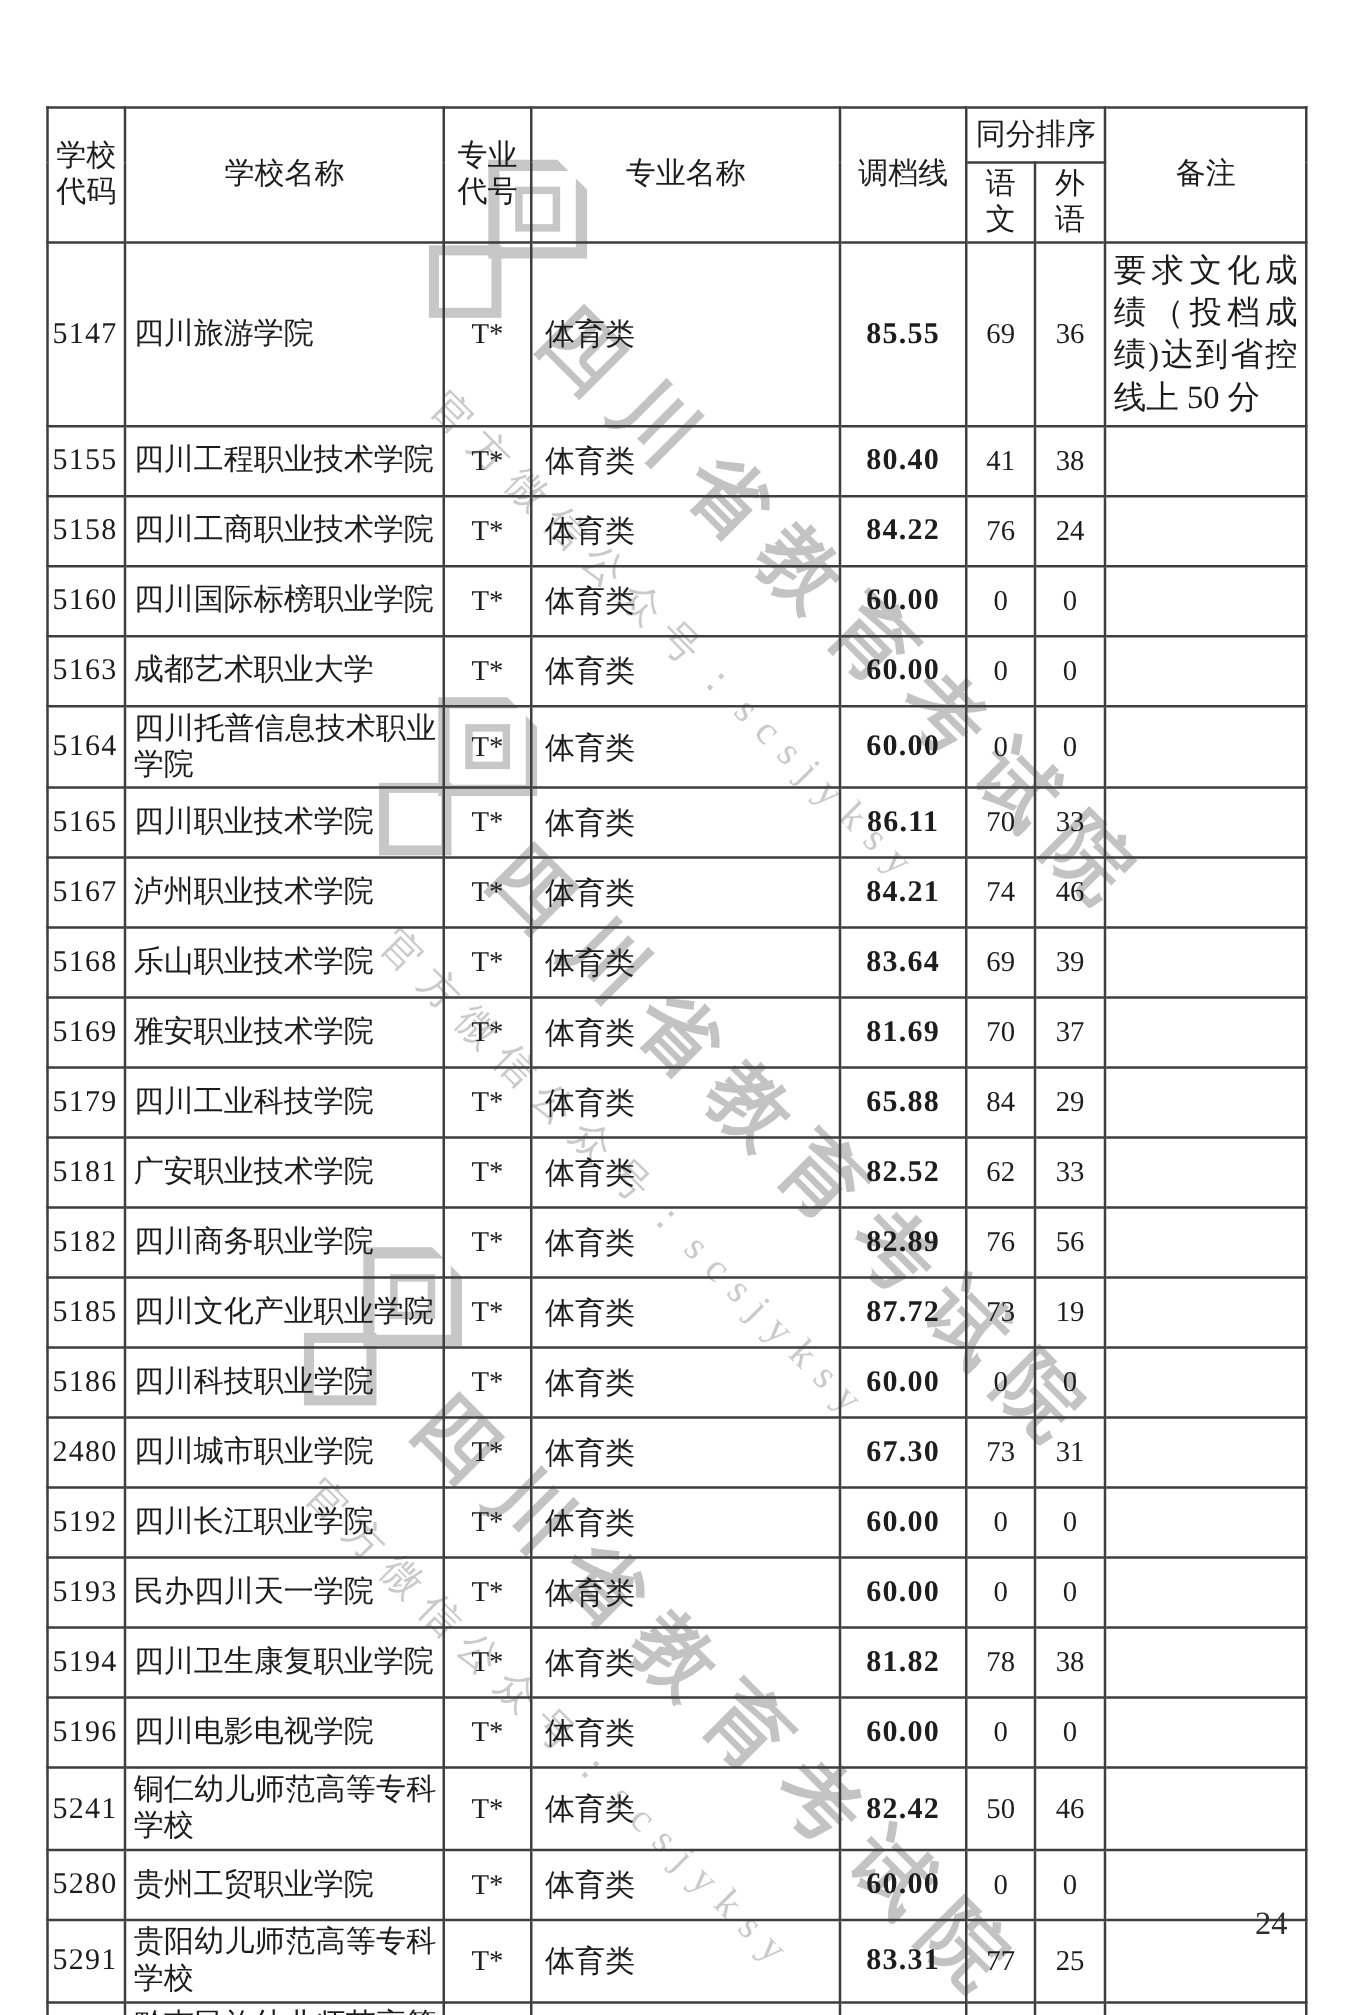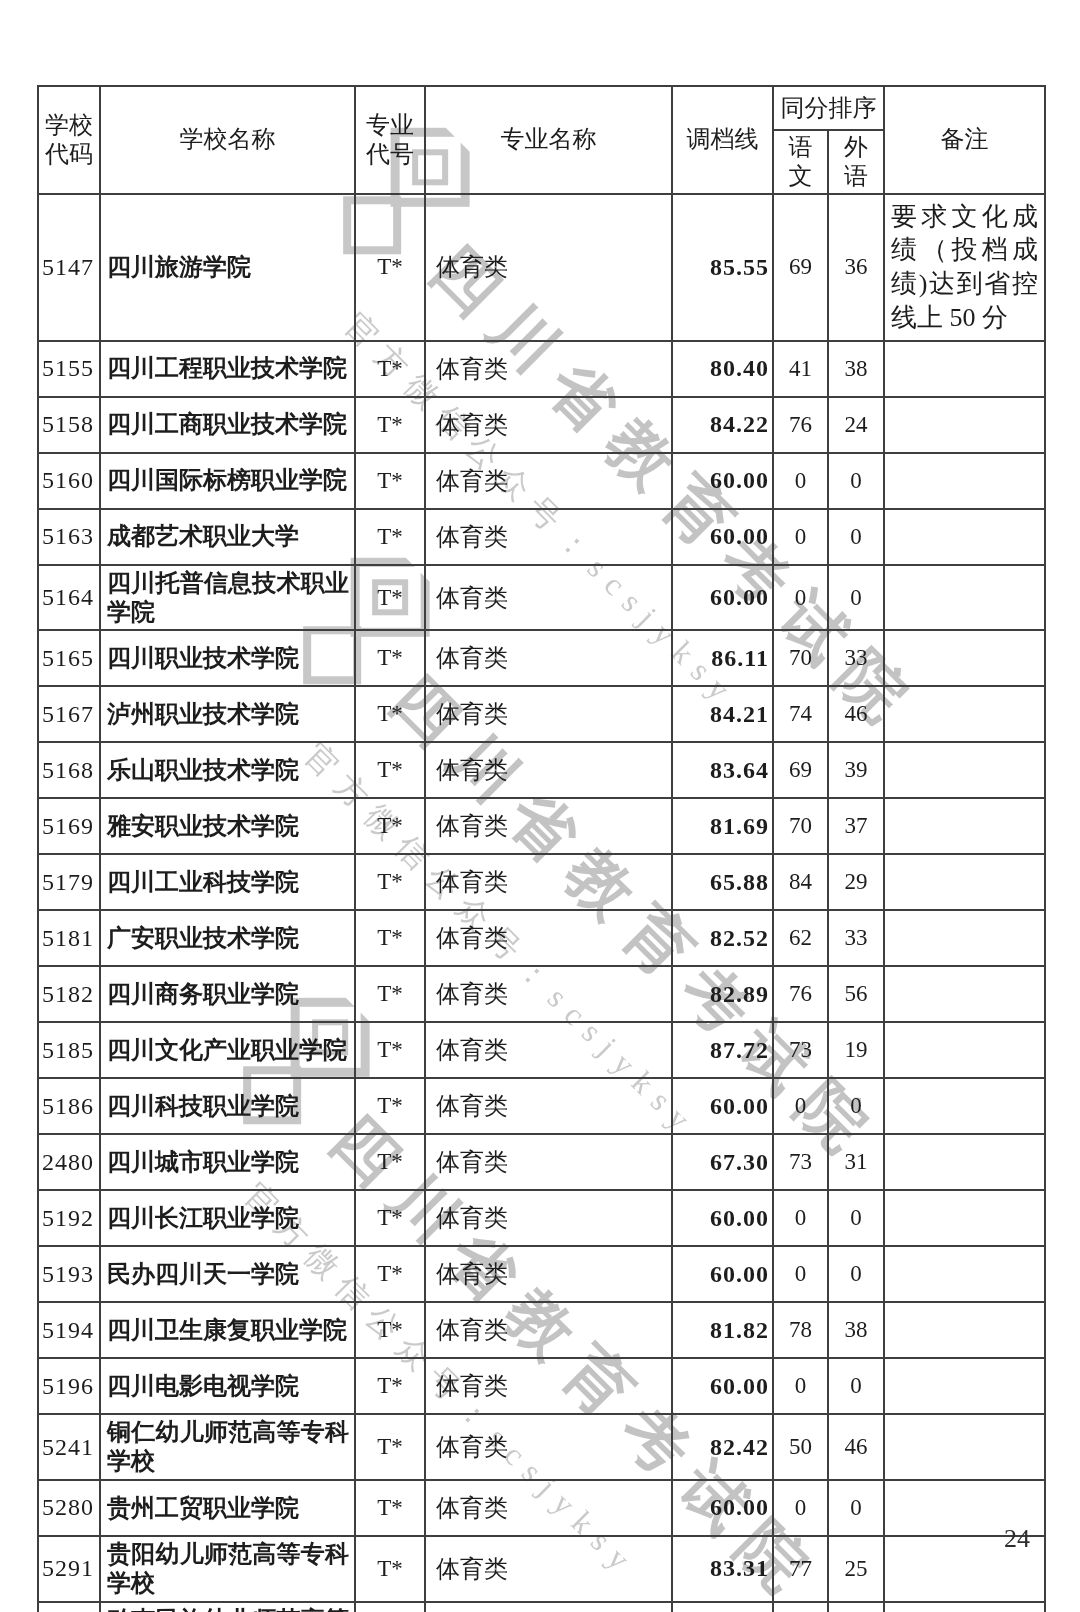--- a/index.html
+++ b/index.html
@@ -34,24 +34,24 @@
   }
   table.score-table { border-top-width:3px; border-bottom-width:3px; }
   .score-table th {
     font-weight:normal; font-size:24px; text-align:center;
     line-height:1.2; padding:2px 4px; height:38px;
   }
   .score-table thead tr:last-child th { height:38px;margin-top:16px; }
   .score-table td { height:44px; font-size:24px; }
 
   td.c-code   { text-align:left; letter-spacing:1px; }
-  td.c-school { text-align:justify; line-height:1.2; padding:3px 5px 3px 6px;font-weight:bold; }
+  td.c-school { text-align:justify; line-height:1.2; padding:3px 5px 3px 6px; }
   td.c-mcode  { text-align:center; font-size:23px; }
   td.c-major  { text-align:left; padding-left:10px; }
-  td.c-line   { text-align:right; font-weight:bold; letter-spacing:1px; }
+  td.c-line   { text-align:center; font-weight:bold; letter-spacing:1px; }
   td.c-chn, td.c-for { text-align:center; font-size:23px;margin-left:46px; }
   td.c-remark { text-align:justify; font-size:26px; line-height:1.3; padding:5px 6px;margin-top:48px; }
 
   
   .page-number {
     position:absolute; left:1004px; top:1524px; z-index:1;
     font-size:26px; color:#2e2e2e;
   }
 </style>
 </head>

